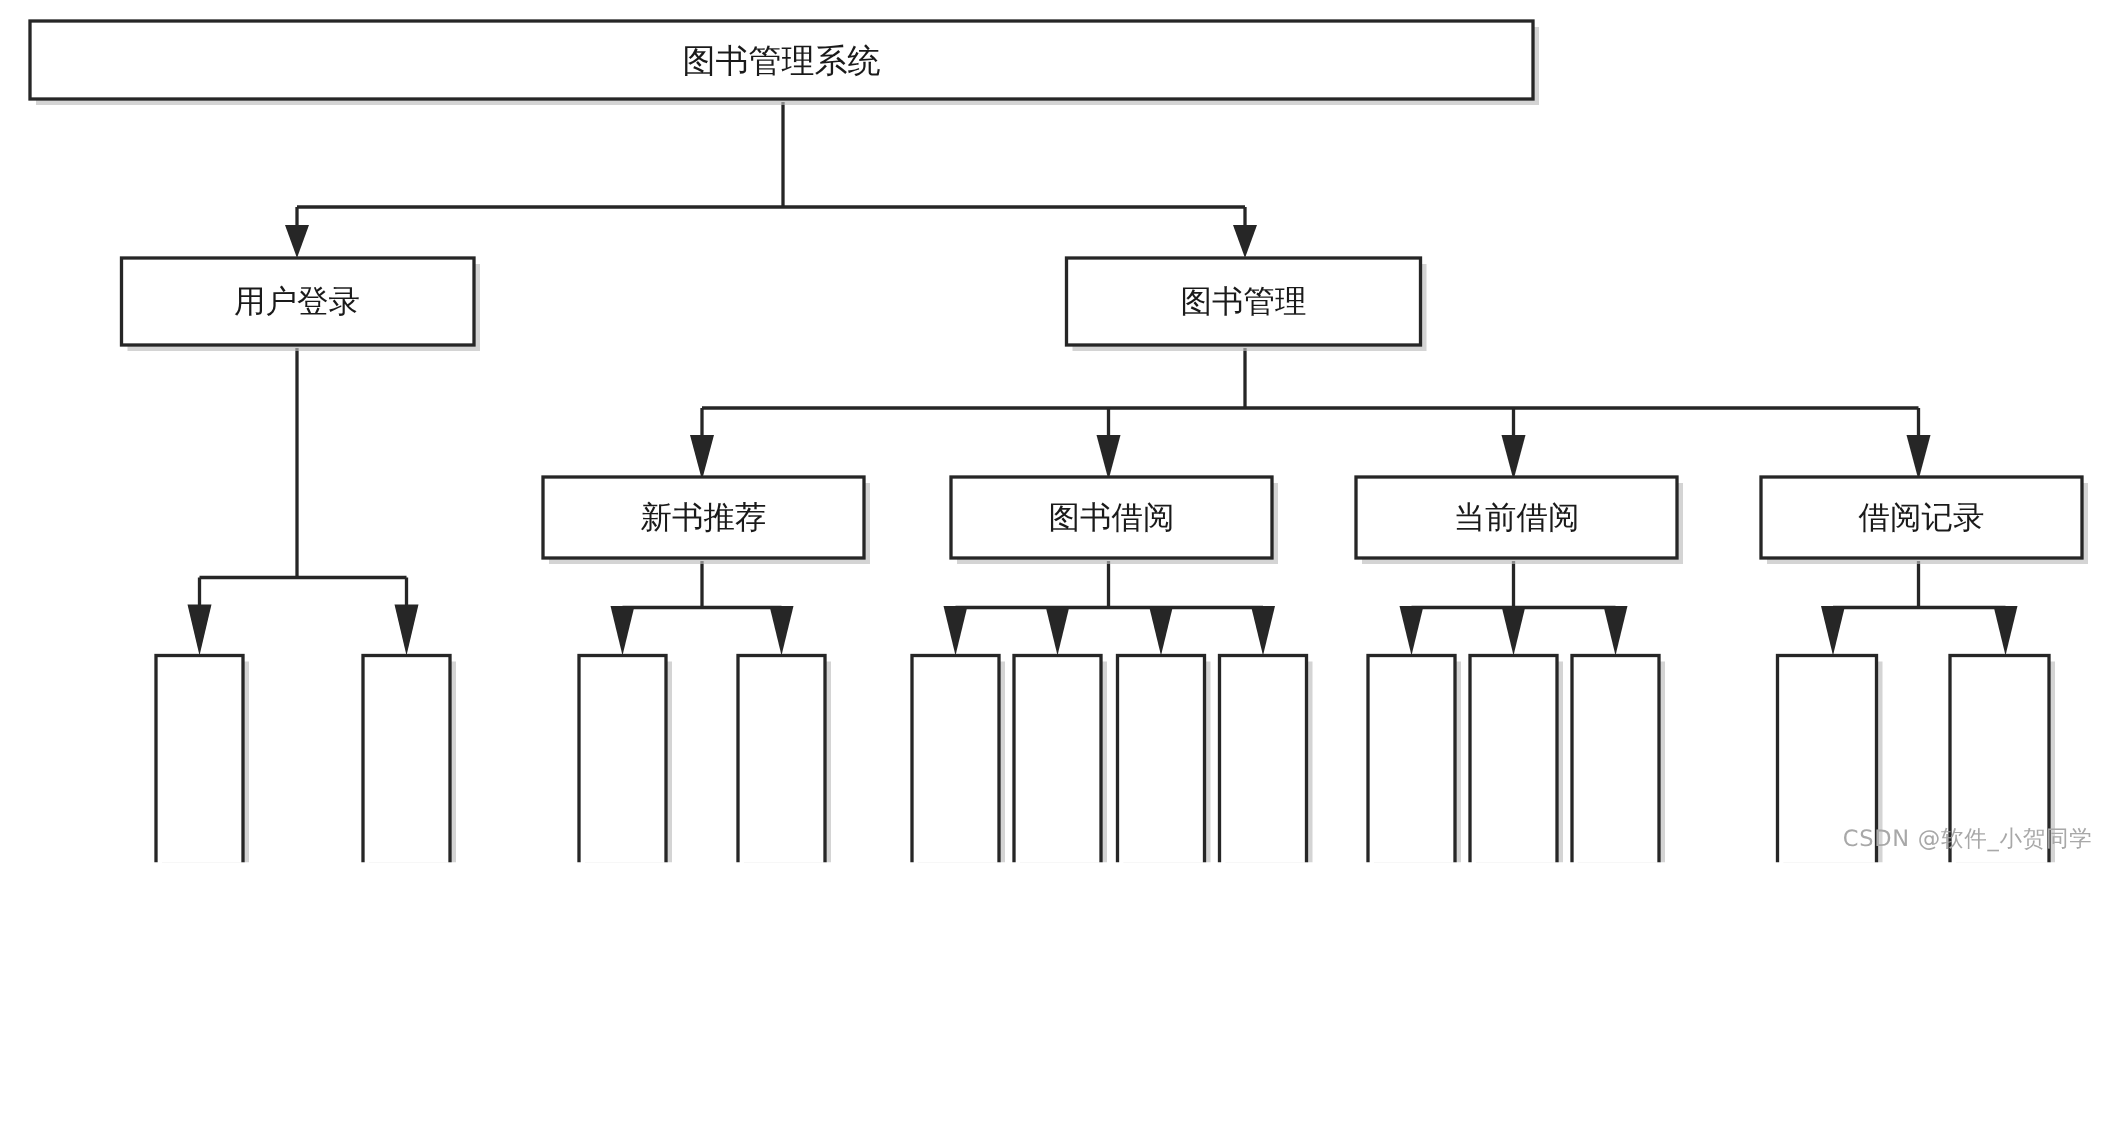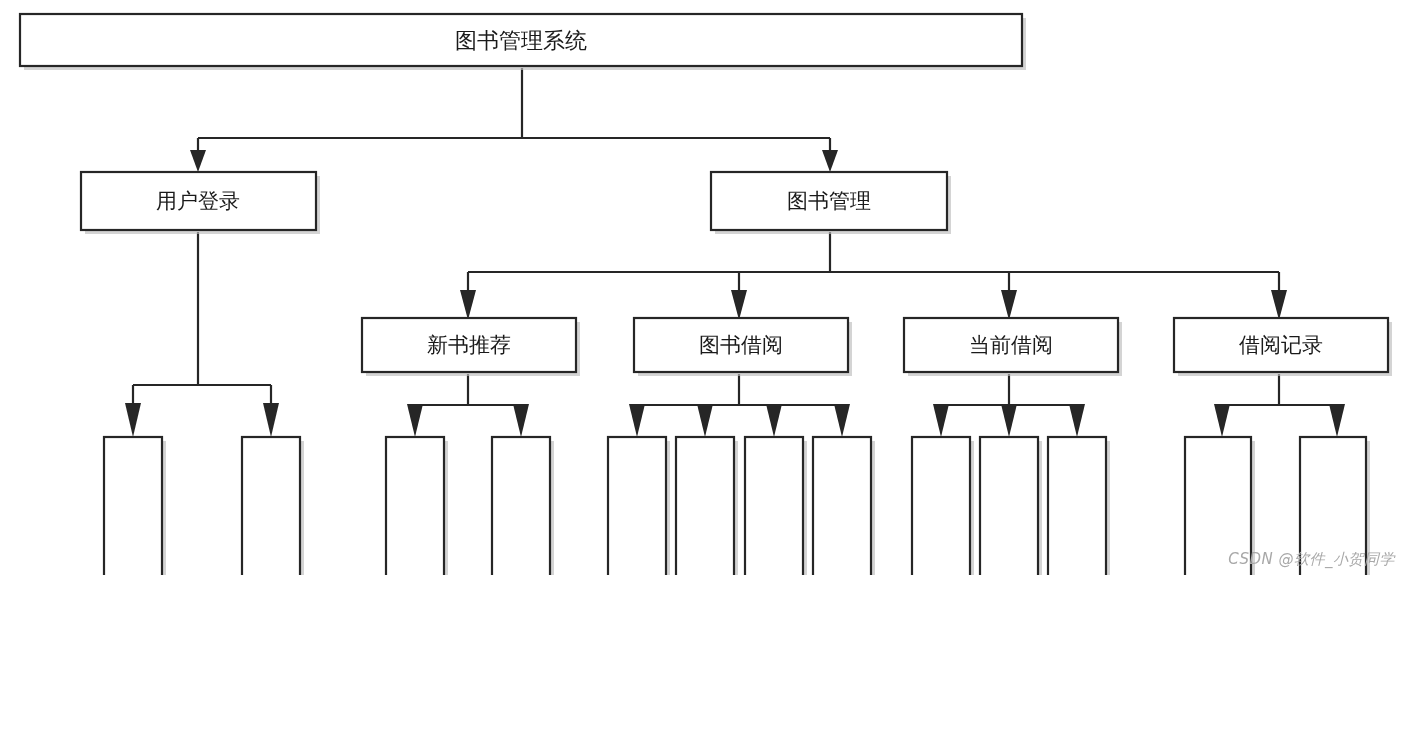--- a/index.html
+++ b/index.html
@@ -67,21 +67,20 @@
   .watermark {
     position: absolute;
     right: 10px;
     bottom: 6px;
     font-family: "DejaVu Sans", "Liberation Sans", sans-serif;
     font-size: 15px;
     color: #a8a8a8;
     white-space: nowrap;
     letter-spacing: 0.5px;
     pointer-events: none;
-    font-style: italic;
   }
 </style>
 </head>
 <body>
 
 <div id="diagram-root">
 
   <svg id="tree-svg" viewBox="0 0 1405 747">
 
     <g>

